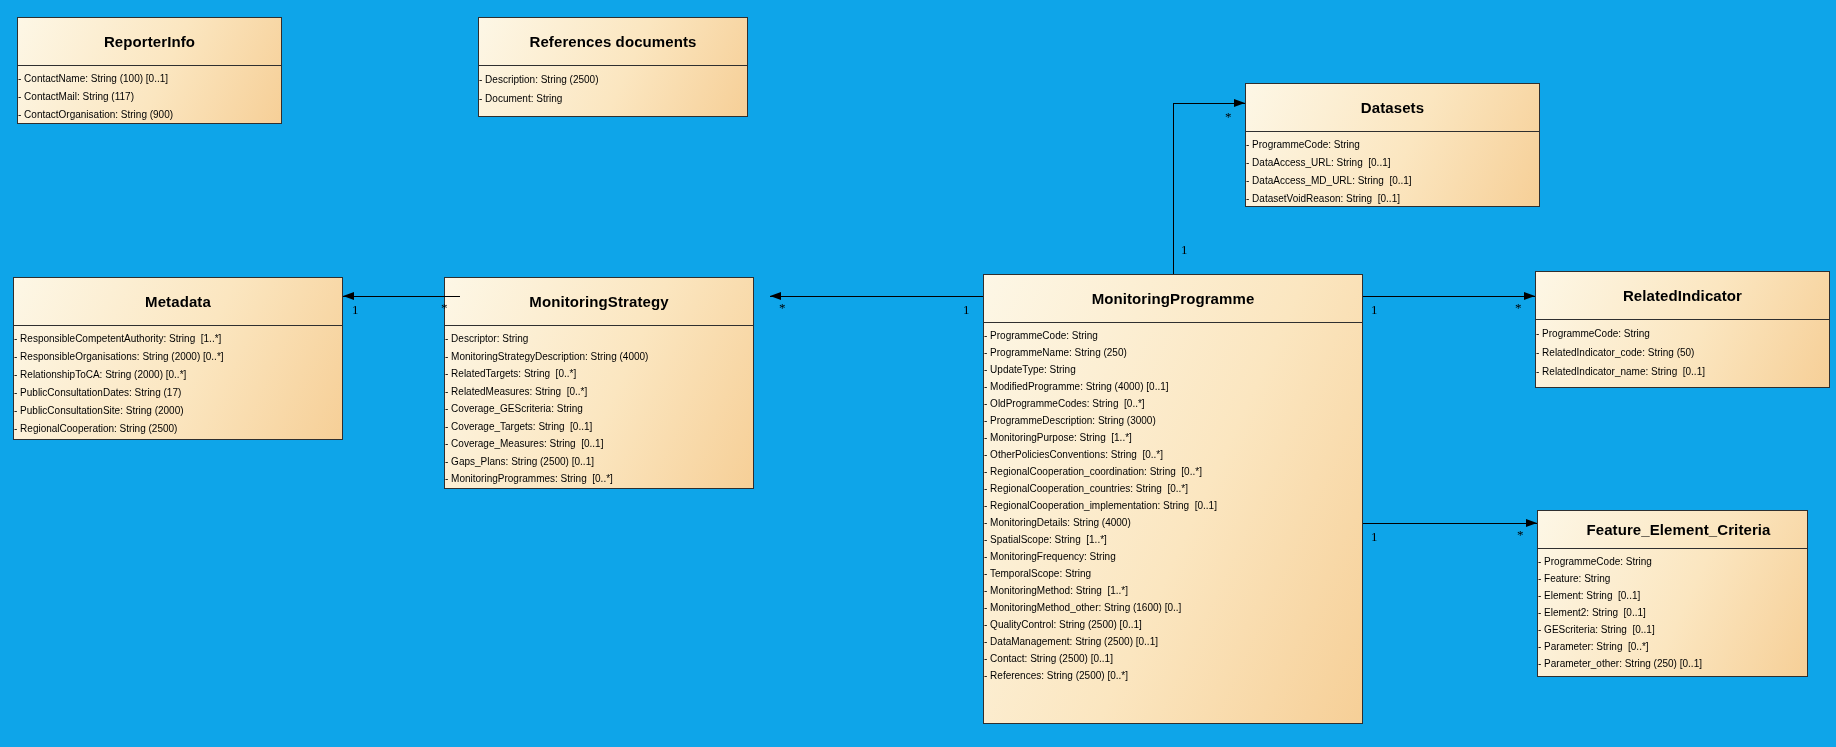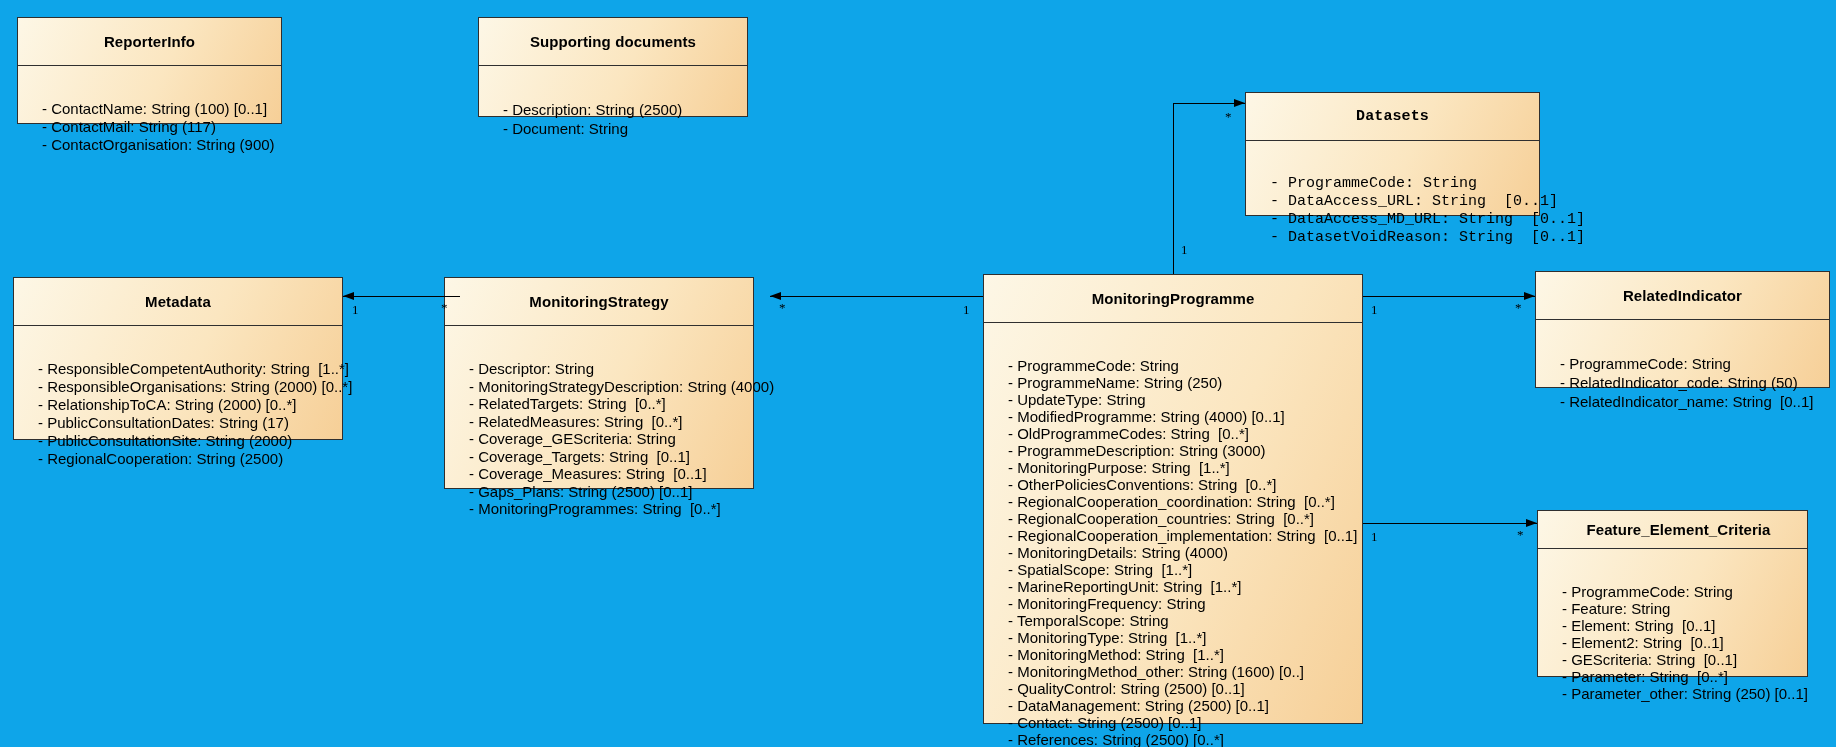--- a/index.html
+++ b/index.html
@@ -12,27 +12,27 @@
     border:1.5px solid #2f2f2f;
     background:linear-gradient(115deg, #fdf7e6 0%, #fbe6c0 55%, #f6cf97 100%);
     --lh:19px;
   }
   .uml-title {
     box-sizing:border-box; height:48px;
     border-bottom:1.5px solid #2f2f2f;
     display:flex; align-items:center; justify-content:center;
     font-weight:bold; font-size:15px; letter-spacing:0.1px;
   }
-  .uml-attrs { padding:4px 8px 0 24px; font-size:15px;margin-top:30px; }
+  .uml-attrs { padding:4px 8px 0 0; font-size:10px; }
   .uml-attrs .attr { line-height:var(--lh); white-space:pre; }
 
   
   #b-reporter  { left:17px;   top:17px;  width:265px; height:107px; --lh:18px; }
   #b-supdocs   { left:478px;  top:17px;  width:270px; height:100px; --lh:19px; }
-  #b-datasets  { left:1245px; top:92px;  width:295px; height:124px;font-family:Liberation Mono, monospace; --lh:18px; }
+  #b-datasets  { left:1245px; top:83px;  width:295px; height:124px; --lh:18px; }
   #b-metadata  { left:13px;   top:277px; width:330px; height:163px; --lh:18px; }
   #b-strategy  { left:444px;  top:277px; width:310px; height:212px; --lh:17.5px; }
   #b-programme { left:983px;  top:274px; width:380px; height:450px; --lh:17px; }
   #b-related   { left:1535px; top:271px; width:295px; height:117px; --lh:19px; }
   #b-feature   { left:1537px; top:510px; width:271px; height:167px; --lh:17px; }
   #b-feature .uml-title { height:38px;padding-left:12px; }
 
   
   .h-line { position:absolute; height:0; border-top:1.3px solid #000; }
   .v-line { position:absolute; width:0;  border-left:1.3px solid #000; }
@@ -49,21 +49,21 @@
   <div class="uml-box" id="b-reporter">
     <div class="uml-title">ReporterInfo</div>
     <div class="uml-attrs">
         <div class="attr">- ContactName: String (100) [0..1]</div>
         <div class="attr">- ContactMail: String (117)</div>
         <div class="attr">- ContactOrganisation: String (900)</div>
       </div>
   </div>
 
   <div class="uml-box" id="b-supdocs">
-    <div class="uml-title">Supporting documents</div>
+    <div class="uml-title">References documents</div>
     <div class="uml-attrs">
         <div class="attr">- Description: String (2500)</div>
         <div class="attr">- Document: String</div>
       </div>
   </div>
 
   <div class="uml-box" id="b-datasets">
     <div class="uml-title">Datasets</div>
     <div class="uml-attrs">
         <div class="attr">- ProgrammeCode: String</div>
@@ -109,24 +109,22 @@
         <div class="attr">- ModifiedProgramme: String (4000) [0..1]</div>
         <div class="attr">- OldProgrammeCodes: String  [0..*]</div>
         <div class="attr">- ProgrammeDescription: String (3000)</div>
         <div class="attr">- MonitoringPurpose: String  [1..*]</div>
         <div class="attr">- OtherPoliciesConventions: String  [0..*]</div>
         <div class="attr">- RegionalCooperation_coordination: String  [0..*]</div>
         <div class="attr">- RegionalCooperation_countries: String  [0..*]</div>
         <div class="attr">- RegionalCooperation_implementation: String  [0..1]</div>
         <div class="attr">- MonitoringDetails: String (4000)</div>
         <div class="attr">- SpatialScope: String  [1..*]</div>
-        <div class="attr">- MarineReportingUnit: String  [1..*]</div>
         <div class="attr">- MonitoringFrequency: String</div>
         <div class="attr">- TemporalScope: String</div>
-        <div class="attr">- MonitoringType: String  [1..*]</div>
         <div class="attr">- MonitoringMethod: String  [1..*]</div>
         <div class="attr">- MonitoringMethod_other: String (1600) [0..]</div>
         <div class="attr">- QualityControl: String (2500) [0..1]</div>
         <div class="attr">- DataManagement: String (2500) [0..1]</div>
         <div class="attr">- Contact: String (2500) [0..1]</div>
         <div class="attr">- References: String (2500) [0..*]</div>
       </div>
   </div>
 
   <div class="uml-box" id="b-related">

